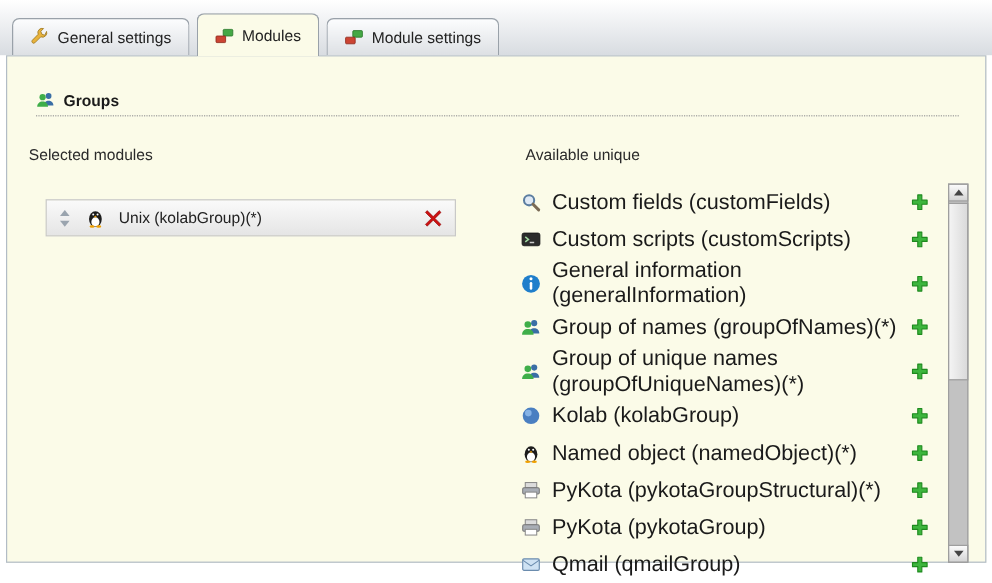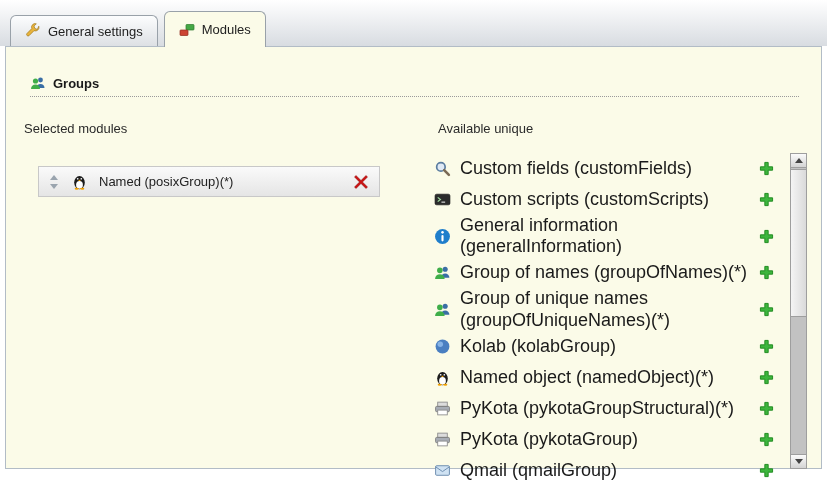--- a/index.html
+++ b/index.html
@@ -79,20 +79,29 @@
       <span>General settings</span>
     </div>
     <div class="tab active">
       <span class="ticon">
         <svg viewBox="0 0 16 16">
             <rect x="7" y="2.5" width="8" height="5.5" rx="0.8" fill="#45a845" stroke="#2c7a2c" stroke-width="0.7"></rect>
             <rect x="1" y="8" width="8" height="5.5" rx="0.8" fill="#cc4433" stroke="#8f2a1d" stroke-width="0.7"></rect>
           </svg>
       </span>
       <span>Modules</span>
+    </div>
+    <div class="tab">
+      <span class="ticon">
+        <svg viewBox="0 0 16 16">
+            <rect x="7" y="2.5" width="8" height="5.5" rx="0.8" fill="#45a845" stroke="#2c7a2c" stroke-width="0.7"></rect>
+            <rect x="1" y="8" width="8" height="5.5" rx="0.8" fill="#cc4433" stroke="#8f2a1d" stroke-width="0.7"></rect>
+          </svg>
+      </span>
+      <span>Module settings</span>
     </div>
   </div>
 
   <div class="panel">
 
     <div class="groups-head">
       <span class="gicon">
         <svg viewBox="0 0 16 16">
             <circle cx="10.5" cy="5" r="2.4" fill="#3a6ea5"></circle>
             <path d="M6.5 13c0-2.5 1.8-4 4-4s4 1.5 4 4z" fill="#3a6ea5"></path>
@@ -120,21 +129,21 @@
             <svg viewBox="0 0 16 16">
                 <ellipse cx="8" cy="9" rx="5" ry="6.2" fill="#1c1c1c"></ellipse>
                 <ellipse cx="8" cy="11.2" rx="3.2" ry="3.6" fill="#fff"></ellipse>
                 <circle cx="6.3" cy="5.4" r="0.8" fill="#fff"></circle>
                 <circle cx="9.7" cy="5.4" r="0.8" fill="#fff"></circle>
                 <polygon points="8,6.2 6.7,7.6 9.3,7.6" fill="#f0a000"></polygon>
                 <ellipse cx="5.4" cy="14.8" rx="2" ry="1" fill="#f0a000"></ellipse>
                 <ellipse cx="10.6" cy="14.8" rx="2" ry="1" fill="#f0a000"></ellipse>
               </svg>
           </span>
-          <span class="sel-label">Named (posixGroup)(*)</span>
+          <span class="sel-label">Unix (kolabGroup)(*)</span>
           <button class="remove-btn">
             <span class="btn-ic">
               <svg viewBox="0 0 16 16">
                   <path d="M3 1.5 8 6.5 13 1.5 14.5 3 9.5 8 14.5 13 13 14.5 8 9.5 3 14.5 1.5 13 6.5 8 1.5 3z" fill="#cc1111" stroke="#8d0b0b" stroke-width="0.5"></path>
                 </svg>
             </span>
           </button>
         </div>
       </div>
 

